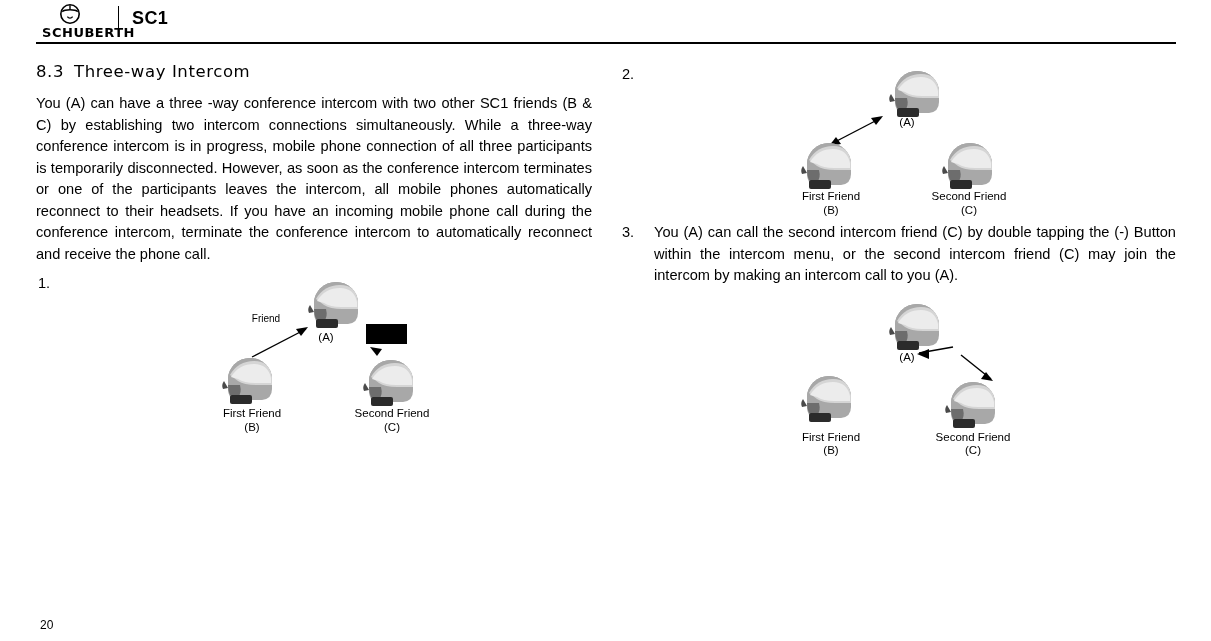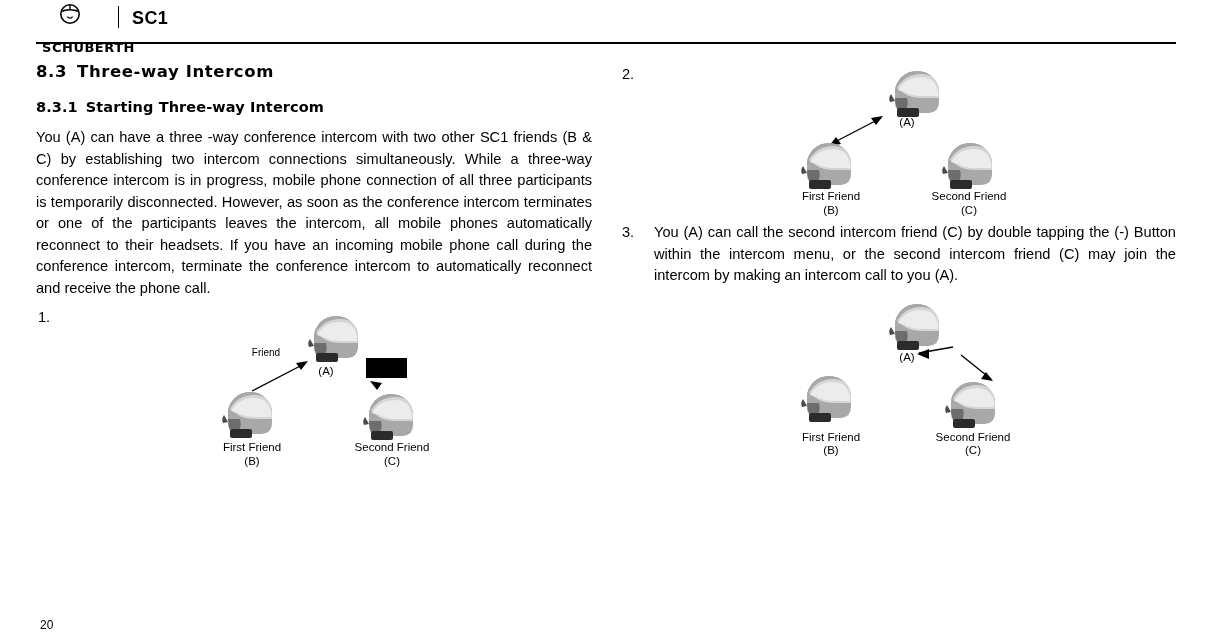--- a/index.html
+++ b/index.html
@@ -29,21 +29,21 @@
     width: 105px;
     height: 40px;
   }
   .brand-logo-circle {
     position: absolute;
     left: 22px; top: 1px;
     width: 24px; height: 24px;
   }
   .brand-name {
     position: absolute;
-    left: 0; top: 38px;
+    left: 0; top: 23px;
     width: 105px;
     text-align: center;
     font-size: 13px;
     font-weight: bold;
     letter-spacing: 0.5px;
     color: #000;
     font-family: "DejaVu Sans", sans-serif;
   }
   .header-divider {
     position: absolute;
@@ -73,21 +73,21 @@
     width: 556px;
   }
   .col-right {
     position: absolute;
     left: 620px; top: 56px;
     width: 556px;
   }
 
   h2.section-title {
     font-size: 16.5px;
-    font-weight: bold;
+    font-weight: normal;
     margin: 6px 0 0 0;
     letter-spacing: 0.6px;
     font-family: "DejaVu Sans", sans-serif;
   }
   h2.section-title .num { margin-right: 10px; }
 
   h3.subsection-title {
     font-size: 14.5px;
     font-weight: bold;
     margin: 18px 0 0 0;
@@ -175,23 +175,20 @@
   <div class="header-model">SC1</div>
   <div class="header-rule"></div>
 </div>
 
 <div class="col-left">
 
   <h2 class="section-title">
     <span class="num">8.3</span><span>Three-way Intercom</span>
   </h2>
 
-  <h3 class="subsection-title">
-    <span class="num">8.3.1</span><span>Starting Three-way Intercom</span>
-  </h3>
 
   <p class="body-text">You (A) can have a three -way conference intercom with two other SC1 friends (B &amp; C) by establishing two intercom connections simultaneously. While a three-way conference intercom is in progress, mobile phone connection of all three participants is temporarily disconnected. However, as soon as the conference intercom terminates or one of the participants leaves the intercom, all mobile phones automatically reconnect to their headsets. If you have an incoming mobile phone call during the conference intercom, terminate the conference intercom to automatically reconnect and receive the phone call.</p>
 
   <ol class="numbered">
     <li>
       <span class="li-num">1.</span>
     </li>
   </ol>
 
   <div class="figure fig1">

